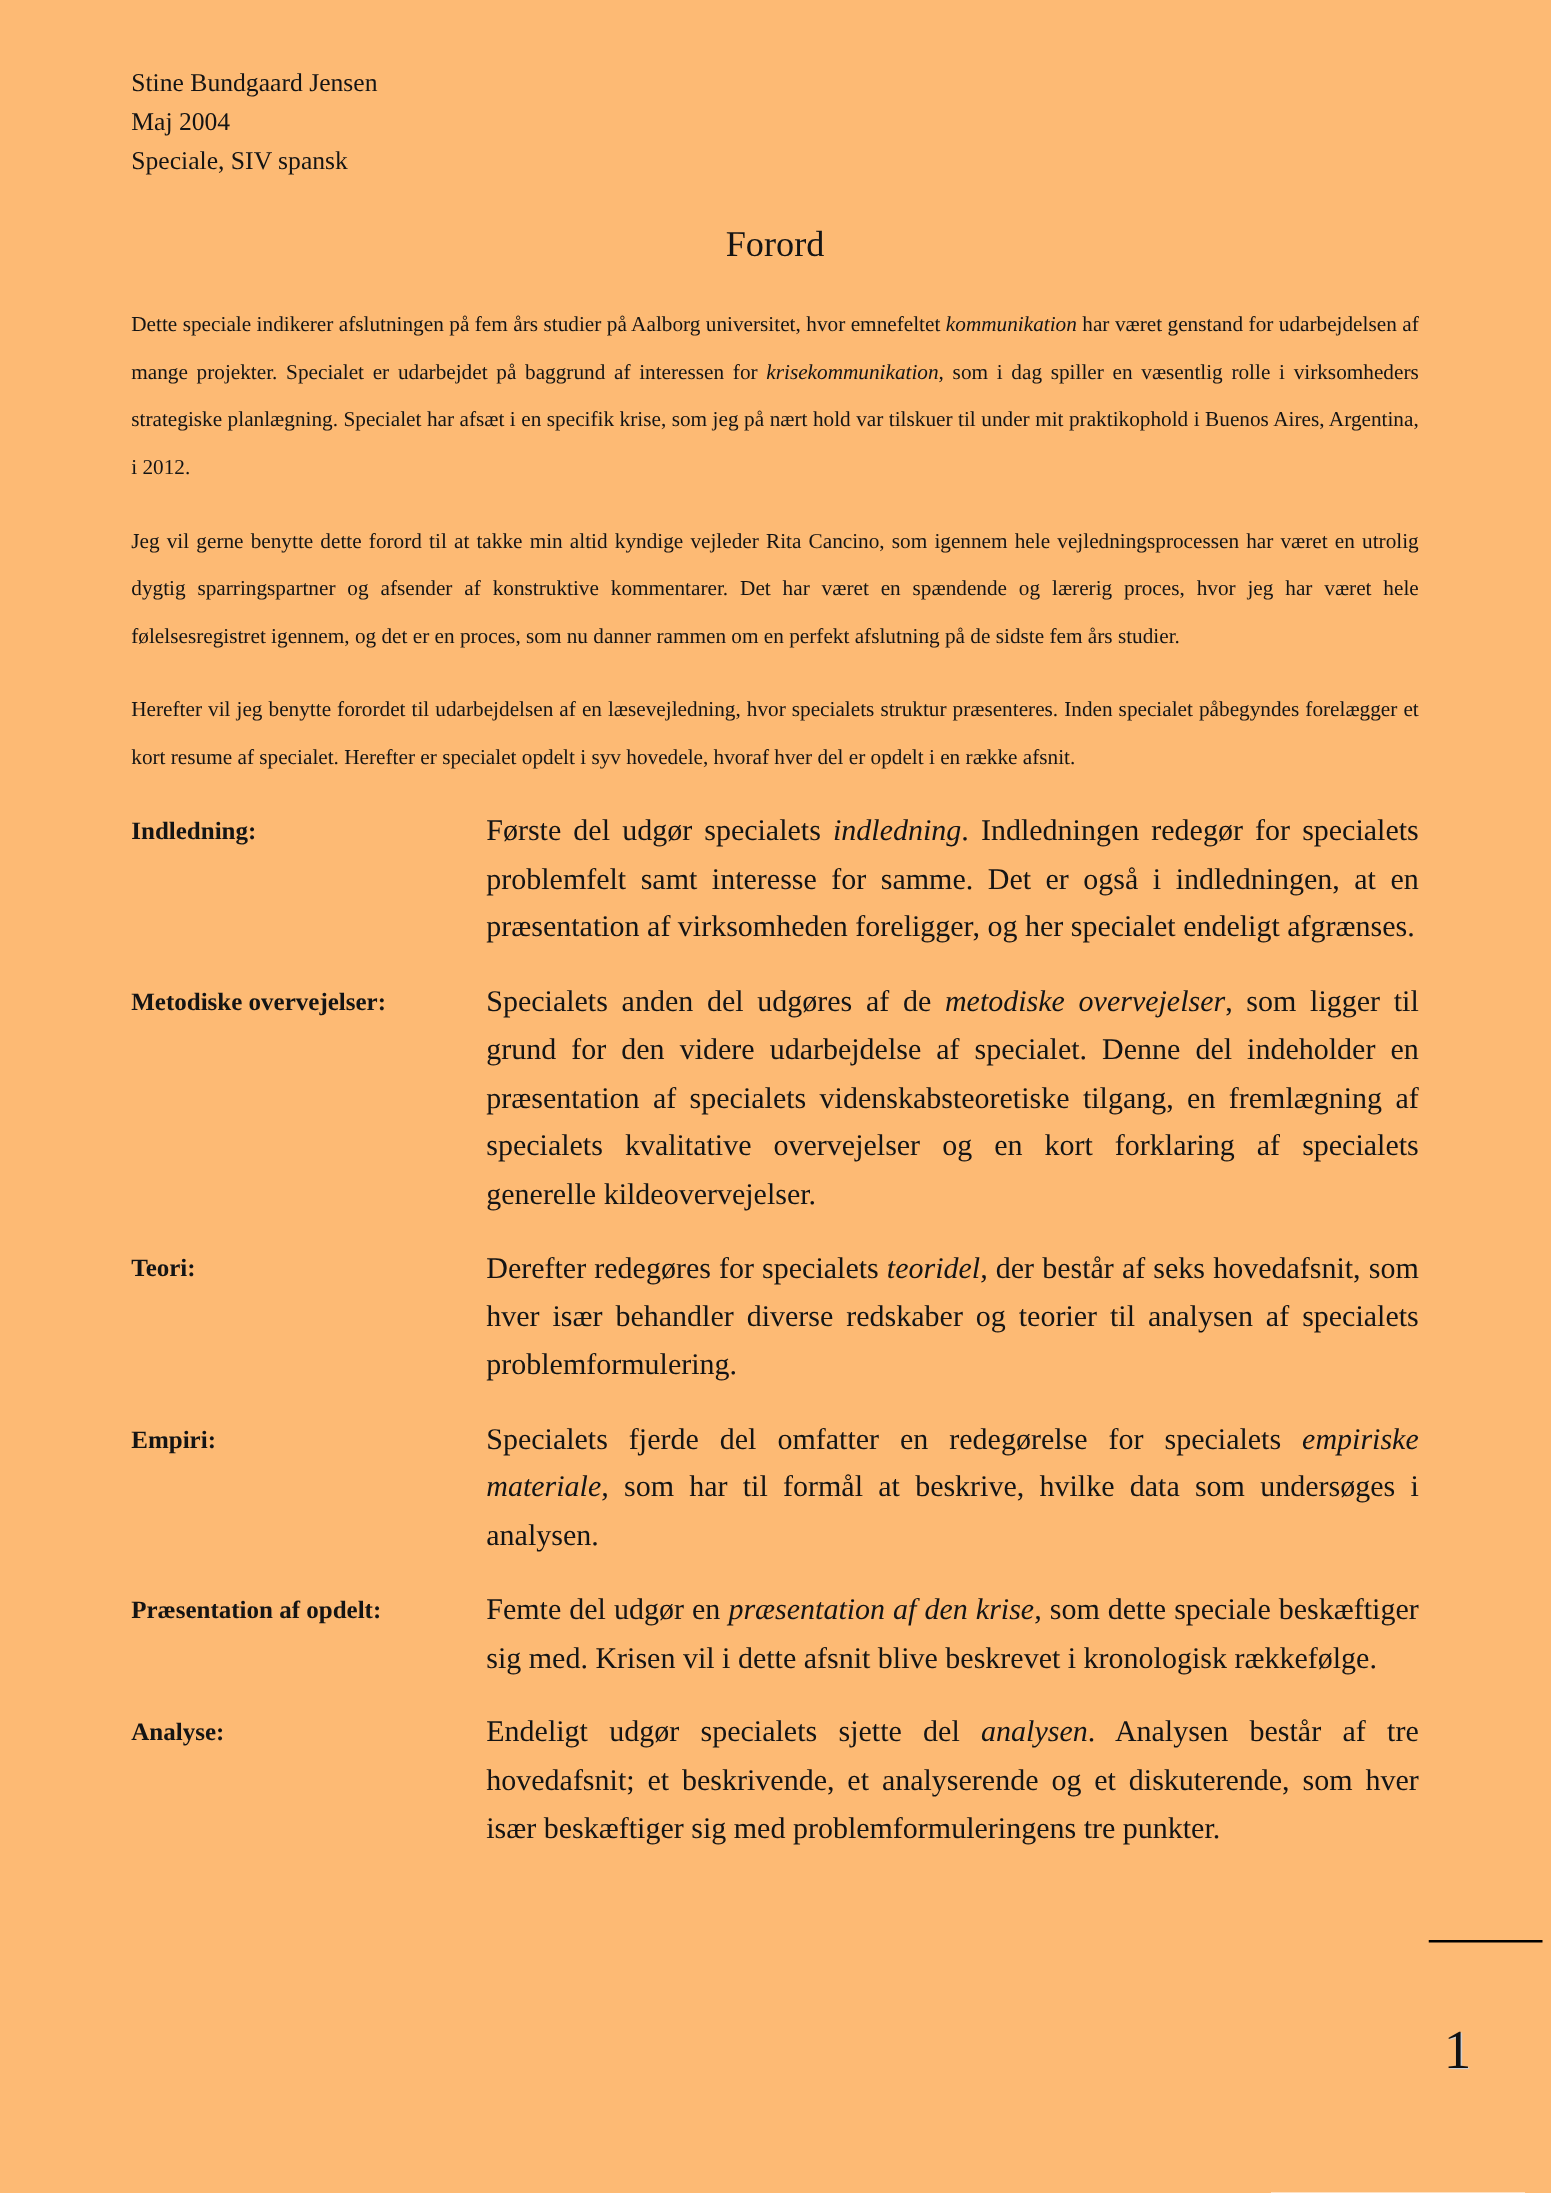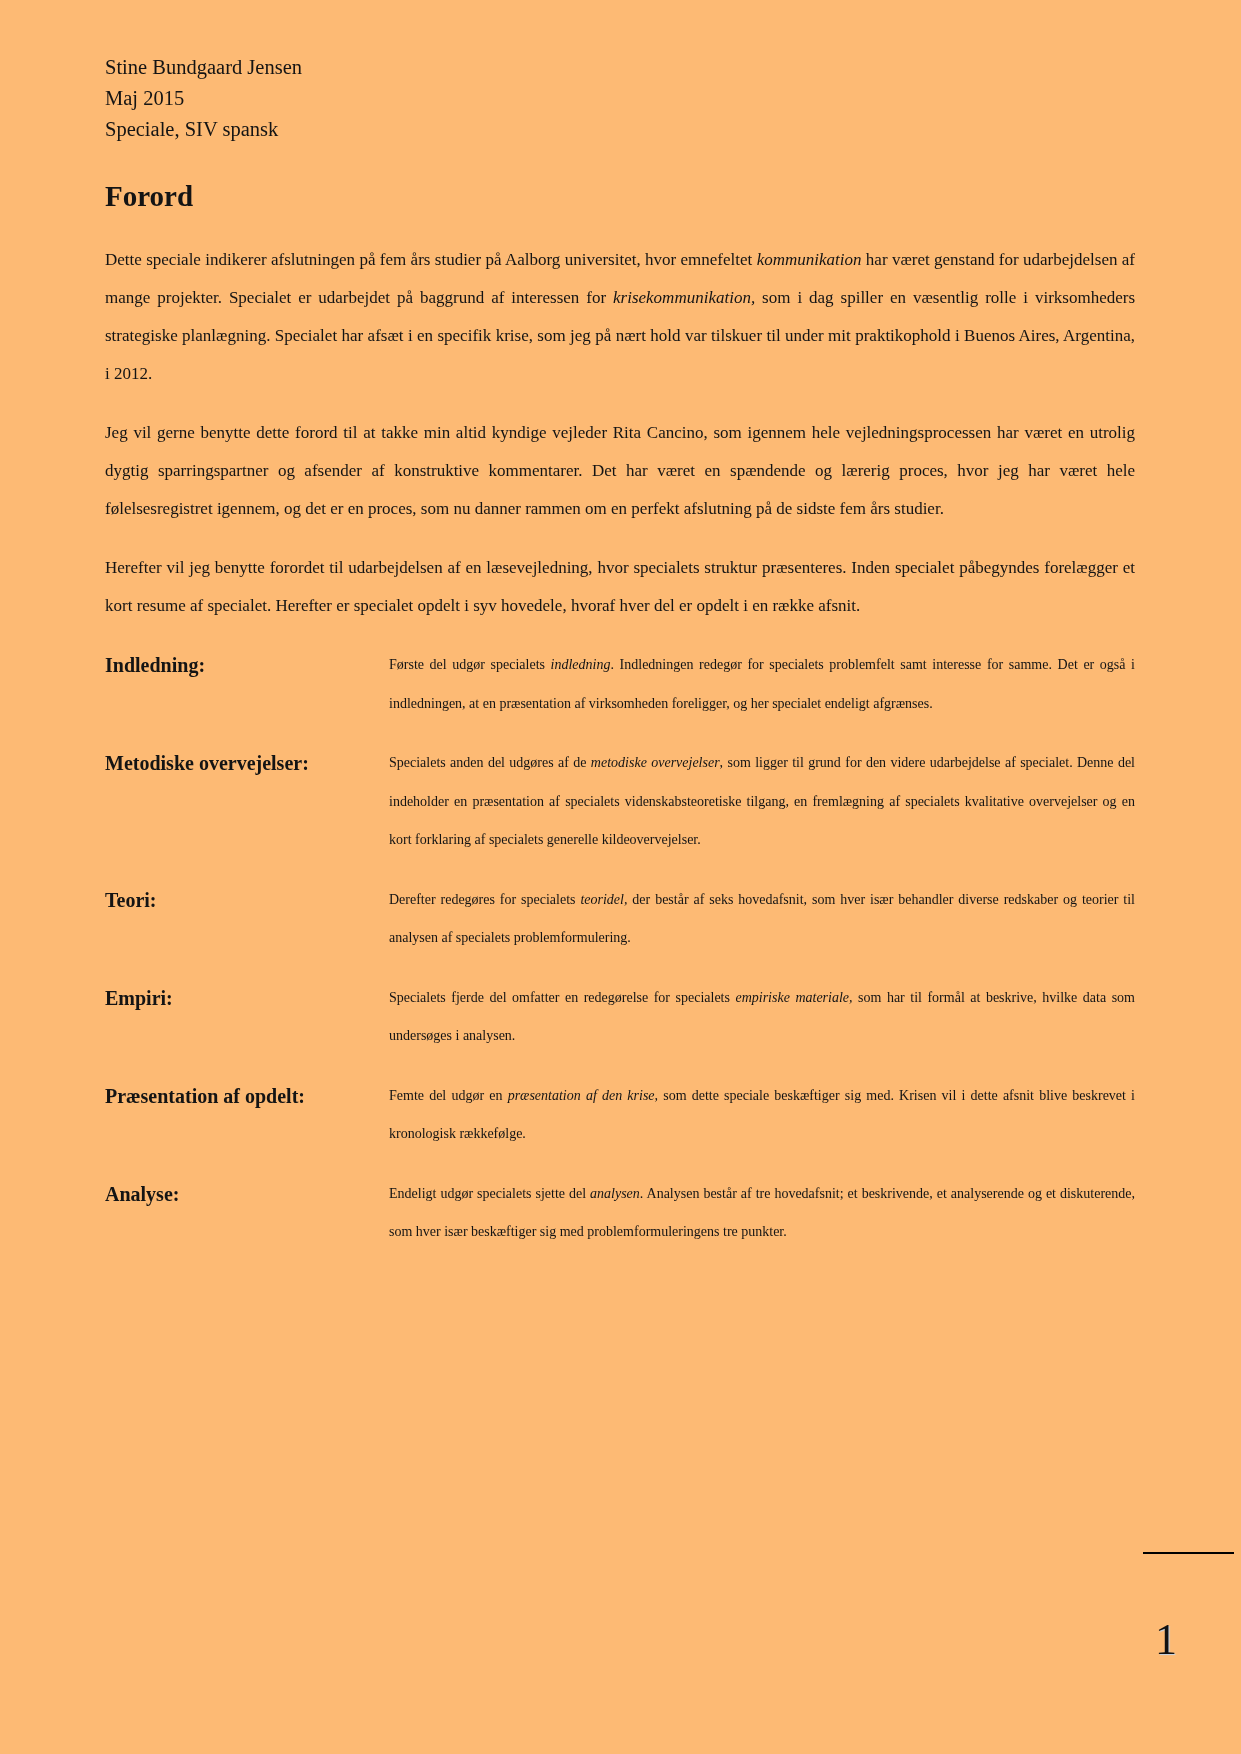--- a/index.html
+++ b/index.html
@@ -23,22 +23,22 @@
   }
   .doc-header {
     padding-top: 52px;
     font-size: 20.5px;
     line-height: 31px;
   }
   .doc-title {
     margin: 32px 0 0 0;
     font-size: 29px;
     line-height: 38px;
-    font-weight: bold;
-    text-align: left;
+    font-weight: normal;
+    text-align: center;
   }
   .body-text {
     margin-top: 26px;
   }
   p.para {
     margin: 0 0 21px 0;
     font-size: 17px;
     line-height: 38px;
     text-align: justify;
   }
@@ -49,21 +49,21 @@
     display: grid;
     grid-template-columns: 284px 746px;
     margin-bottom: 21px;
   }
   .glossary-term {
     font-weight: bold;
     font-size: 20px;
     line-height: 38.5px;
   }
   .glossary-desc {
-    font-size: 14px;
+    font-size: 24px;
     line-height: 38.5px;
     text-align: justify;
   }
   .footer-rule {
     position: absolute;
     left: 1143px;
     top: 1552px;
     width: 91px;
     height: 0;
     border-top: 2px solid #000000;
@@ -82,21 +82,21 @@
 </style>
 </head>
 <body>
 
 <div class="page">
 
   <div class="content">
 
     <div class="doc-header">
       <div>Stine Bundgaard Jensen</div>
-      <div>Maj 2015</div>
+      <div>Maj 2004</div>
       <div>Speciale, SIV spansk</div>
     </div>
 
     <h1 class="doc-title">Forord</h1>
 
     <div class="body-text">
       <p class="para">Dette speciale indikerer afslutningen på fem års studier på Aalborg universitet, hvor emnefeltet <i>kommunikation</i> har været genstand for udarbejdelsen af mange projekter. Specialet er udarbejdet på baggrund af interessen for <i>krisekommunikation,</i> som i dag spiller en væsentlig rolle i virksomheders strategiske planlægning. Specialet har afsæt i en specifik krise, som jeg på nært hold var tilskuer til under mit praktikophold i Buenos Aires, Argentina, i 2012.</p>
       <p class="para">Jeg vil gerne benytte dette forord til at takke min altid kyndige vejleder Rita Cancino, som igennem hele vejledningsprocessen har været en utrolig dygtig sparringspartner og afsender af konstruktive kommentarer. Det har været en spændende og lærerig proces, hvor jeg har været hele følelsesregistret igennem, og det er en proces, som nu danner rammen om en perfekt afslutning på de sidste fem års studier.</p>
       <p class="para">Herefter vil jeg benytte forordet til udarbejdelsen af en læsevejledning, hvor specialets struktur præsenteres. Inden specialet påbegyndes forelægger et kort resume af specialet. Herefter er specialet opdelt i syv hovedele, hvoraf hver del er opdelt i en række afsnit.</p>
     </div>

